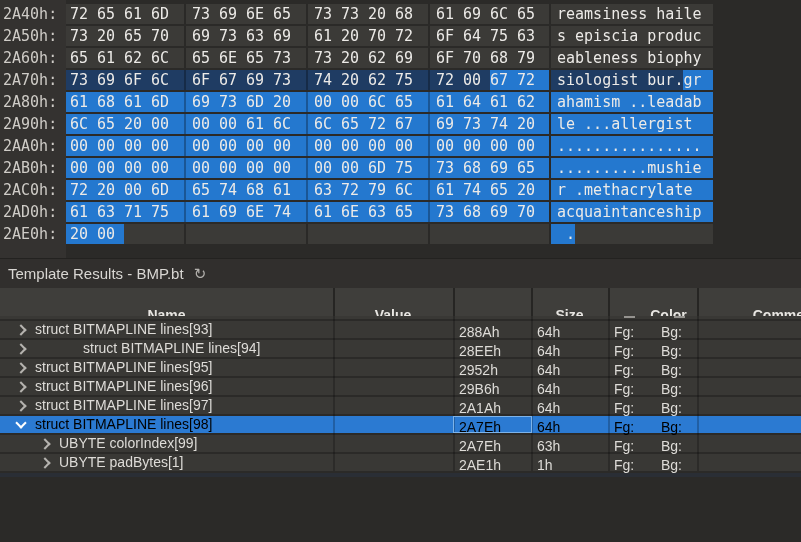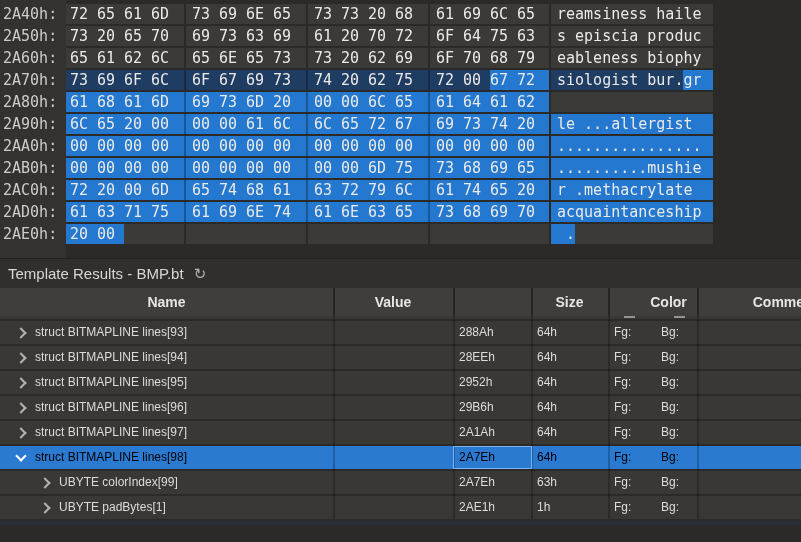--- a/index.html
+++ b/index.html
@@ -23,27 +23,27 @@
   .zonediv{position:absolute;left:483px;top:0;width:2px;height:100%;background:rgba(0,0,0,0.28);z-index:2;}
   .hbyte{position:absolute;top:0;width:27px;z-index:3;color:#eceae7;}
   .atext{position:absolute;left:6px;top:0;white-space:pre;z-index:3;color:#eceae7;}
 
   
   .ptitle{height:30px;box-sizing:border-box;background:#312f2d;border-top:1px solid #232220;
           line-height:29px;padding-left:8px;font-size:15px;color:#d9d7d3;}
   .ricon{display:inline-block;color:#b2b0ac;margin-left:10px;font-size:15px;cursor:pointer;}
   .tablewrap{position:relative;}
   .thead{position:relative;height:28px;background:#3f3e3b;overflow:hidden;}
-  .thcell{position:absolute;top:0;height:100%;line-height:28px;text-align:center;
+  .thcell{position:absolute;top:13px;height:100%;line-height:28px;text-align:center;
           font-weight:bold;font-size:14px;color:#e8e6e2;overflow:hidden;}
   .tbody{position:relative;}
   .sliver{height:3px;background:#393835;margin-bottom:2px;position:relative;}
   .dash{position:absolute;top:0;width:11px;height:2px;background:#95938f;}
-  .trow{position:relative;height:23px;margin-bottom:2px;background:#393835;
-        font-size:12px;line-height:23px;color:#dedcd8;}
+  .trow{position:relative;height:17px;margin-bottom:2px;background:#393835;
+        font-size:14px;line-height:23px;color:#dedcd8;}
   .trow.sel{background:#2b7ad2;color:#000000;}
   .namecell{position:absolute;left:0;top:0;height:100%;display:flex;align-items:center;}
   .chev{display:inline-block;width:6px;height:6px;border-right:2px solid #b5b3af;
         border-bottom:2px solid #b5b3af;transform:rotate(-45deg);margin-right:10px;flex:0 0 auto;}
   .chev.down{transform:rotate(45deg);border-color:#ffffff;margin-top:-3px;}
   .scell{position:absolute;top:0;height:100%;}
   .focuscell{position:absolute;left:453px;width:79px;top:0;height:100%;
              border:1px solid #7db3e9;box-sizing:border-box;z-index:6;}
   .vsep{position:absolute;width:2px;top:0;bottom:0;background:rgba(0,0,0,0.22);z-index:5;}
 
@@ -203,20 +203,24 @@
               <span class="hbyte" style="left: 248px;">00</span>
               <span class="hbyte" style="left: 275px;">00</span>
               <span class="hbyte" style="left: 302px;">6C</span>
               <span class="hbyte" style="left: 329px;">65</span>
               <span class="hbyte" style="left: 370px;">61</span>
               <span class="hbyte" style="left: 397px;">64</span>
               <span class="hbyte" style="left: 424px;">61</span>
               <span class="hbyte" style="left: 451px;">62</span>
             </div>
             <div class="zonediv"></div>
+            <div class="asciizone">
+              <div class="selrect c-sel" style="left: 0px; width: 162px;"></div>
+              <span class="atext">ahamism ..leadab</span>
+            </div>
           </div>
         </div>
         <div class="hexrow">
           <span class="addr">2A90h:</span>
           <div class="strip">
             <div class="hexzone">
               <div class="selrect c-sel" style="left: 0px; width: 483px;"></div>
               <div class="gdiv" style="left: 118px;"></div>
               <div class="gdiv" style="left: 240px;"></div>
               <div class="gdiv" style="left: 362px;"></div>
@@ -419,21 +423,21 @@
           <div class="namecell" style="padding-left: 17px;">
             <span class="chev"></span>
             <span>struct BITMAPLINE lines[93]</span>
           </div>
           <span class="scell" style="left: 459px;">288Ah</span>
           <span class="scell" style="left: 537px;">64h</span>
           <span class="scell" style="left: 614px;">Fg:</span>
           <span class="scell" style="left: 661px;">Bg:</span>
         </div>
         <div class="trow">
-          <div class="namecell" style="padding-left: 17px;">
+          <div class="namecell" style="padding-left: 17px; gap: 48px;">
             <span class="chev"></span>
             <span>struct BITMAPLINE lines[94]</span>
           </div>
           <span class="scell" style="left: 459px;">28EEh</span>
           <span class="scell" style="left: 537px;">64h</span>
           <span class="scell" style="left: 614px;">Fg:</span>
           <span class="scell" style="left: 661px;">Bg:</span>
         </div>
         <div class="trow">
           <div class="namecell" style="padding-left: 17px;">

